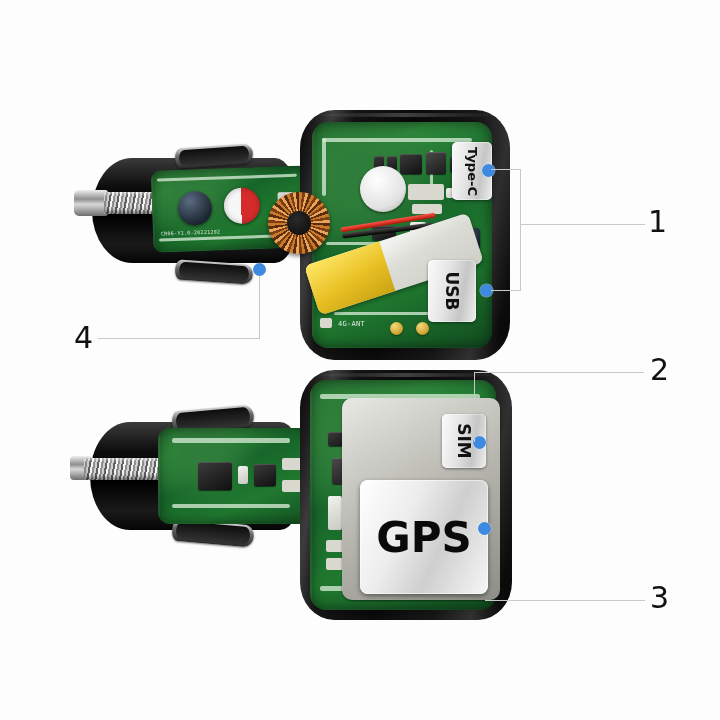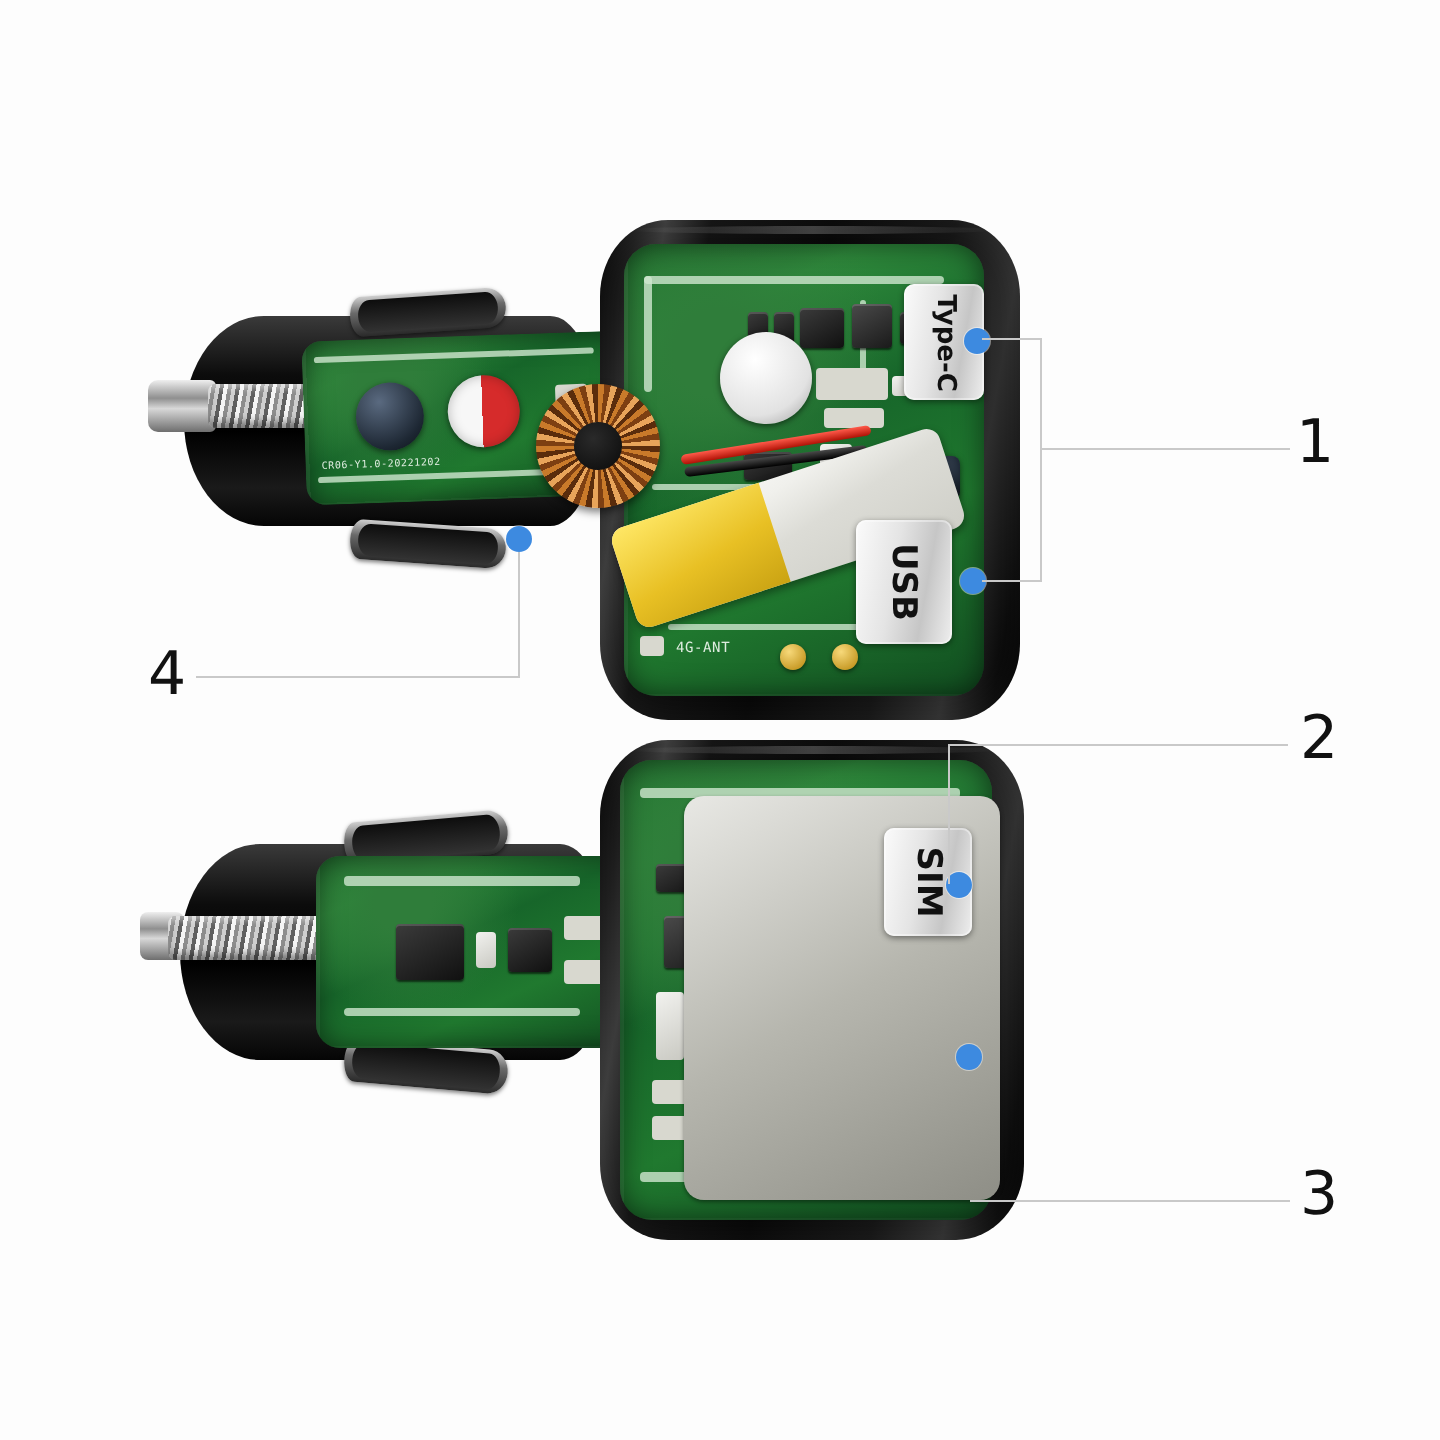--- a/index.html
+++ b/index.html
@@ -289,20 +289,23 @@
       <div class="silk" style="left:90px;top:214px;">.........</div>
     </div>
 
     <div class="shield" style="left:282px;top:28px;width:158px;height:202px;border-radius:10px;"></div>
 
     <div class="port" style="left:382px;top:44px;width:44px;height:54px;">
       <span style="font-size:17px;">SIM</span>
     </div>
     <div class="dot" style="left:413px;top:66px;"></div>
 
+    <div class="mod" style="left:300px;top:110px;width:128px;height:114px;">
+      <span style="font-size:42px;">GPS</span>
+    </div>
     <div class="dot" style="left:418px;top:152px;"></div>
   </div>
 
   <div class="leader v" style="left:474px;top:372px;height:70px;"></div>
   <div class="leader h" style="left:474px;top:372px;width:170px;"></div>
   <div class="callout-num" style="left:650px;top:355px;">2</div>
 
   <div class="leader h" style="left:485px;top:600px;width:160px;"></div>
   <div class="callout-num" style="left:650px;top:583px;">3</div>
 

